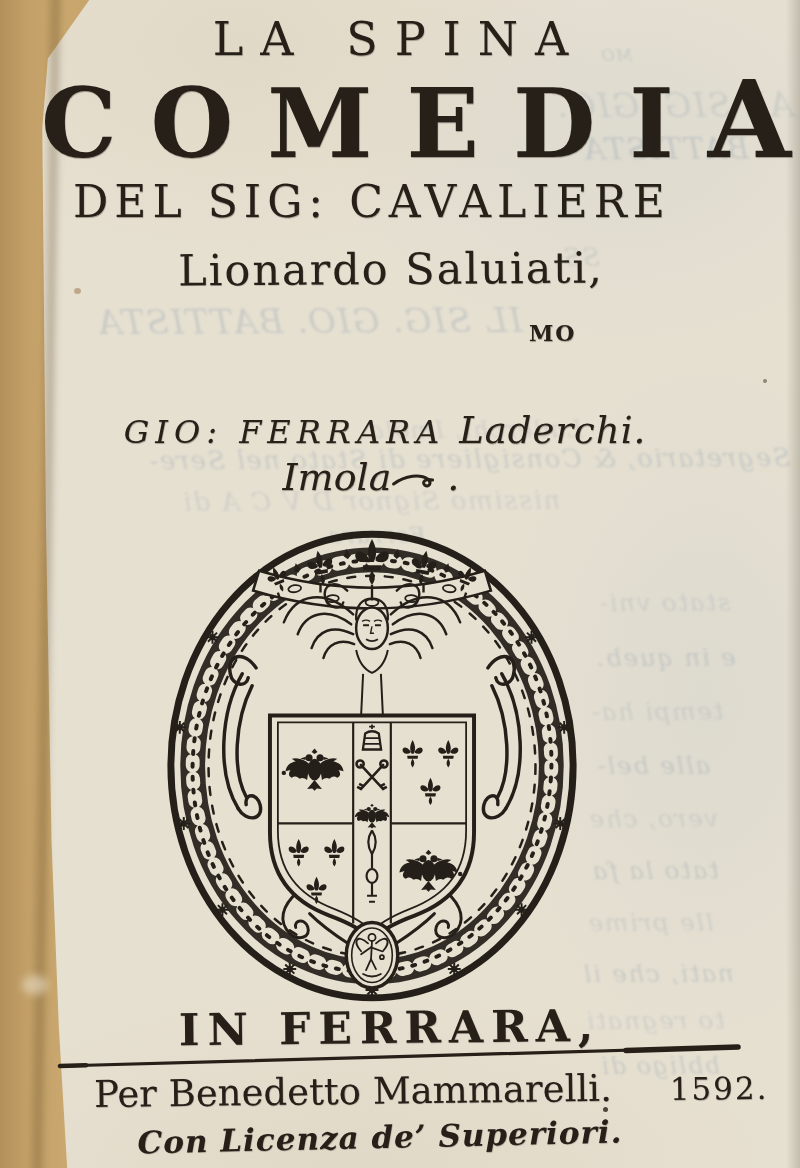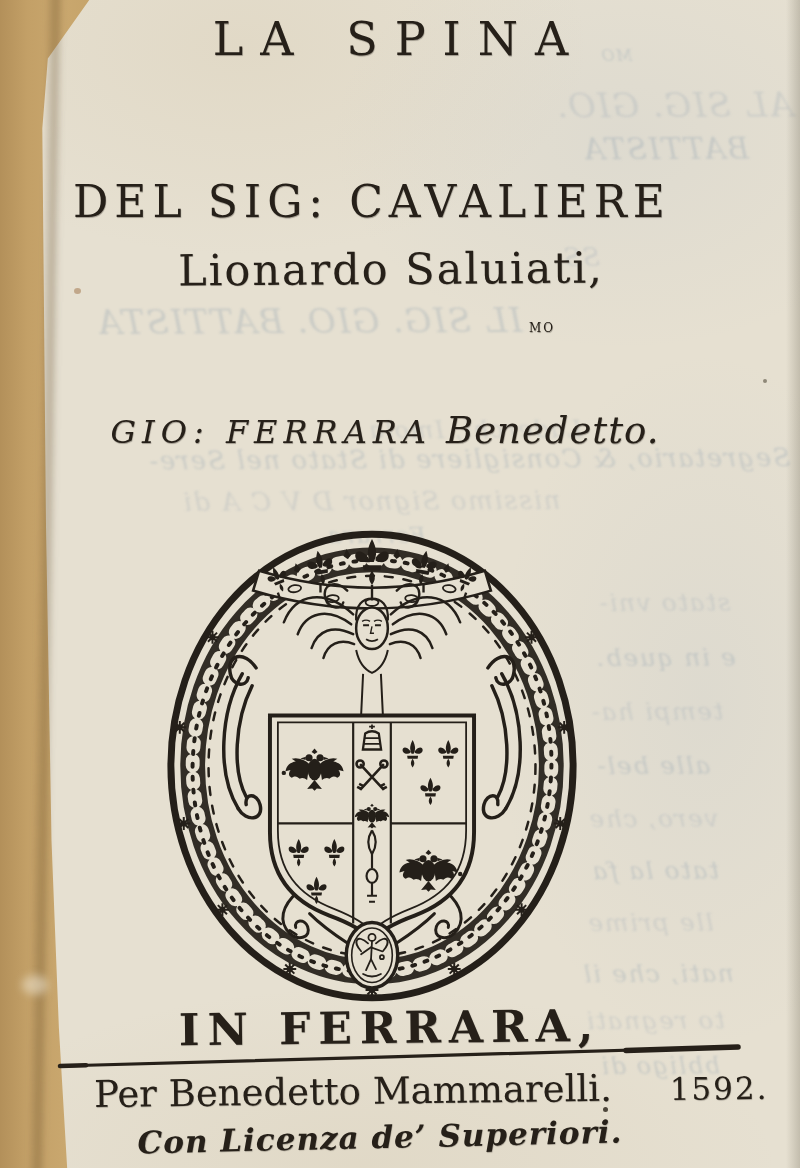--- a/index.html
+++ b/index.html
@@ -35,21 +35,21 @@
   }
   .ink{color:#262019;text-shadow:0.5px 0.6px 0.7px rgba(38,32,25,0.35);white-space:nowrap;line-height:1;}
   .line{position:absolute;}
   .centered{transform:translateX(-50%);}
 
   .half-title{font-size:46px;letter-spacing:17px;word-spacing:4px;}
   .main-title{font-size:95px;letter-spacing:34px;font-weight:bold;}
   .main-title .big-last{font-size:1.13em;letter-spacing:0;}
   .subtitle{font-size:44px;letter-spacing:6px;}
   .author{font-size:43px;letter-spacing:2px;transform:translateX(-50%) rotate(-0.4deg);}
-  .ded-sup{font-size:12px;letter-spacing:2px;}
+  .ded-sup{font-size:22px;letter-spacing:2px;font-weight:bold;}
   .ded1{font-style:italic;font-size:45px;letter-spacing:4px;}
   .ded2-caps{font-style:italic;font-size:32px;letter-spacing:6px;}
   .ded2-name{font-style:italic;font-size:37px;letter-spacing:1px;margin-left:14px;}
   .imola{font-style:italic;font-size:38px;}
   .imola .dot{margin-left:8px;}
   .imprint-city{font-size:44px;font-weight:bold;letter-spacing:8px;transform:translateX(-50%) rotate(-0.6deg);}
   .printer-line{font-size:37px;transform:rotate(-0.7deg);}
   .year{font-size:31px;margin-left:58px;letter-spacing:2px;}
   .license{font-style:italic;font-weight:bold;font-size:31px;letter-spacing:1px;transform:translateX(-50%) rotate(-1.3deg);}
 
@@ -102,32 +102,38 @@
   <div class="right-shade"></div>
 
   <div class="speck s1"></div>
   <div class="speck s2"></div>
   <div class="speck s3"></div>
   <div class="speck s4"></div>
   <div class="speck s5"></div>
 
   <div class="line ink half-title centered" style="left:399px;top:16px;">LA SPINA</div>
 
+  <div class="line ink main-title centered" style="left:416px;top:66px;">COMEDI<span class="big-last">A</span></div>
 
   <div class="line ink subtitle centered" style="left:372px;top:180px;">DEL SIG: CAVALIERE</div>
 
   <div class="line ink author" style="left:391px;top:248px;">Lionardo Saluiati,</div>
 
   <div class="line ink ded-sup" style="left:529px;top:322px;">MO</div>
 
 
   <div class="line ink centered" style="left:385px;top:412px;">
-    <span class="ded2-caps">GIO: FERRARA</span><span class="ded2-name">Benedetto.</span>
+    <span class="ded2-caps">GIO: FERRARA</span><span class="ded2-name">Laderchi.</span>
   </div>
 
+  <div class="line ink imola centered" style="left:371px;top:458px;">
+    <span>Imola</span><svg class="swash-inline" width="48" height="22" viewBox="0 0 48 22" style="vertical-align:-2px">
+        <path d="M2,14 C14,5 29,4 36,9 C41,13 37,18 33,15 C30,12 34,8 41,10" fill="none" stroke="#262019" stroke-width="3" stroke-linecap="round"></path>
+      </svg><span class="dot">.</span>
+  </div>
 
   <svg class="emblem-svg" style="left:159px;top:526px;" width="426" height="478" viewBox="0 0 430 480">
     <g fill="none" stroke="#241f19" stroke-linecap="round">
       <ellipse cx="215" cy="241" rx="203" ry="234" stroke-width="7"></ellipse>
       <g>
         <ellipse cx="215" cy="241" rx="181" ry="208" stroke-width="25" opacity="0.93"></ellipse>
         <ellipse cx="215" cy="241" rx="181" ry="208" stroke="#e6e0d1" stroke-width="14" stroke-dasharray="5 13"></ellipse>
         <ellipse cx="215" cy="241" rx="181" ry="208" stroke-width="4" stroke-dasharray="3 10" transform="rotate(4 215 241)"></ellipse>
         <ellipse cx="215" cy="241" rx="165" ry="192" stroke-width="2.5" stroke-dasharray="8 11"></ellipse>
       </g>

